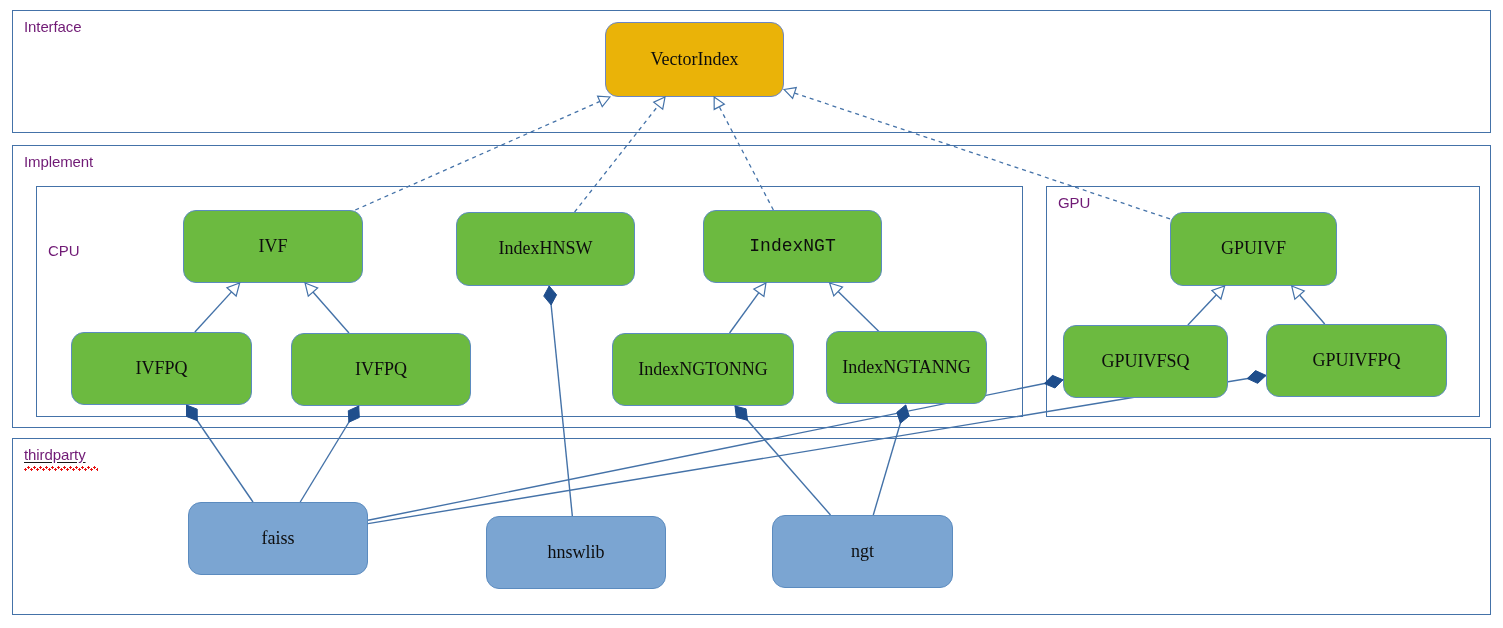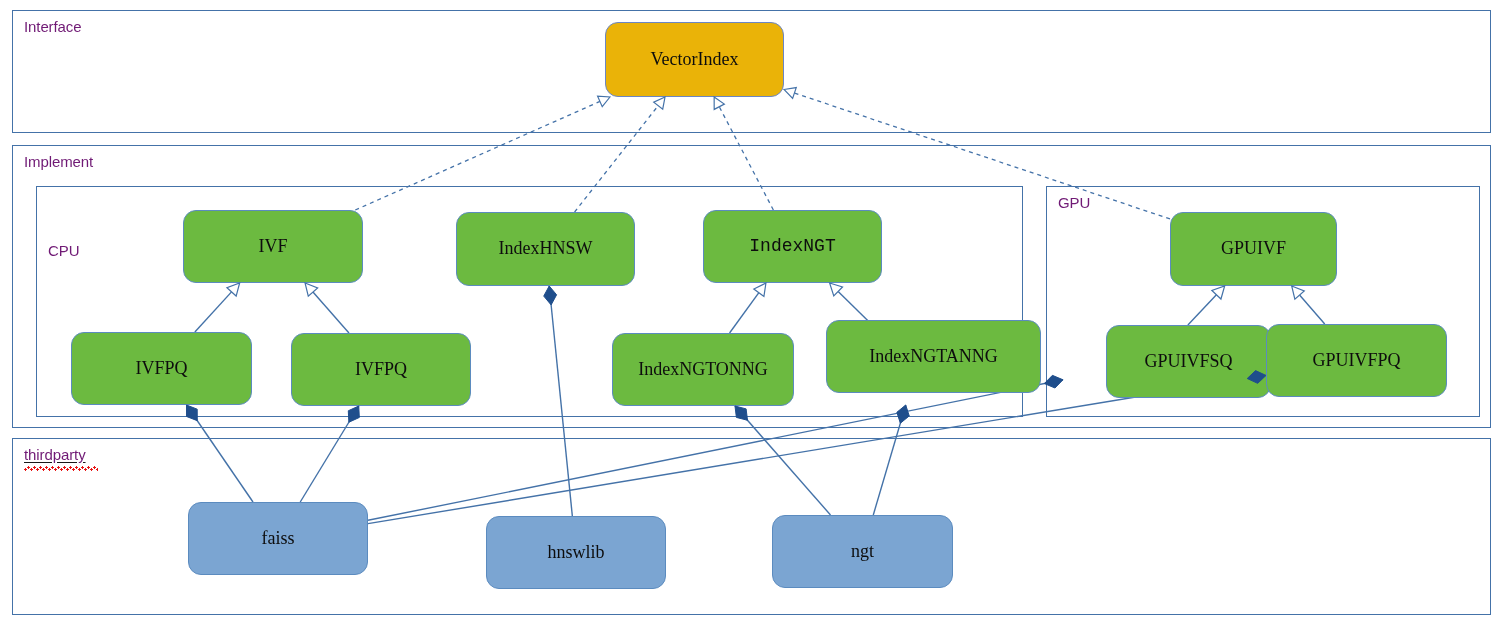--- a/index.html
+++ b/index.html
@@ -173,24 +173,24 @@
       </div>
       <div class="node impl" style="left: 71px; top: 332px; width: 181px; height: 73px;">
         <span>IVFPQ</span>
       </div>
       <div class="node impl" style="left: 291px; top: 333px; width: 180px; height: 73px;">
         <span>IVFPQ</span>
       </div>
       <div class="node impl" style="left: 612px; top: 333px; width: 182px; height: 73px;">
         <span>IndexNGTONNG</span>
       </div>
-      <div class="node impl" style="left: 826px; top: 320px; width: 215px; height: 73px;">
+      <div class="node impl" style="left: 826px; top: 331px; width: 161px; height: 73px;">
         <span>IndexNGTANNG</span>
       </div>
-      <div class="node impl" style="left: 1063px; top: 325px; width: 165px; height: 73px; margin-left: 43px;">
+      <div class="node impl" style="left: 1063px; top: 325px; width: 165px; height: 73px;">
         <span>GPUIVFSQ</span>
       </div>
       <div class="node impl" style="left: 1266px; top: 324px; width: 181px; height: 73px;">
         <span>GPUIVFPQ</span>
       </div>
       <div class="node third" style="left: 188px; top: 502px; width: 180px; height: 73px;">
         <span>faiss</span>
       </div>
       <div class="node third" style="left: 486px; top: 516px; width: 180px; height: 73px;">
         <span>hnswlib</span>

